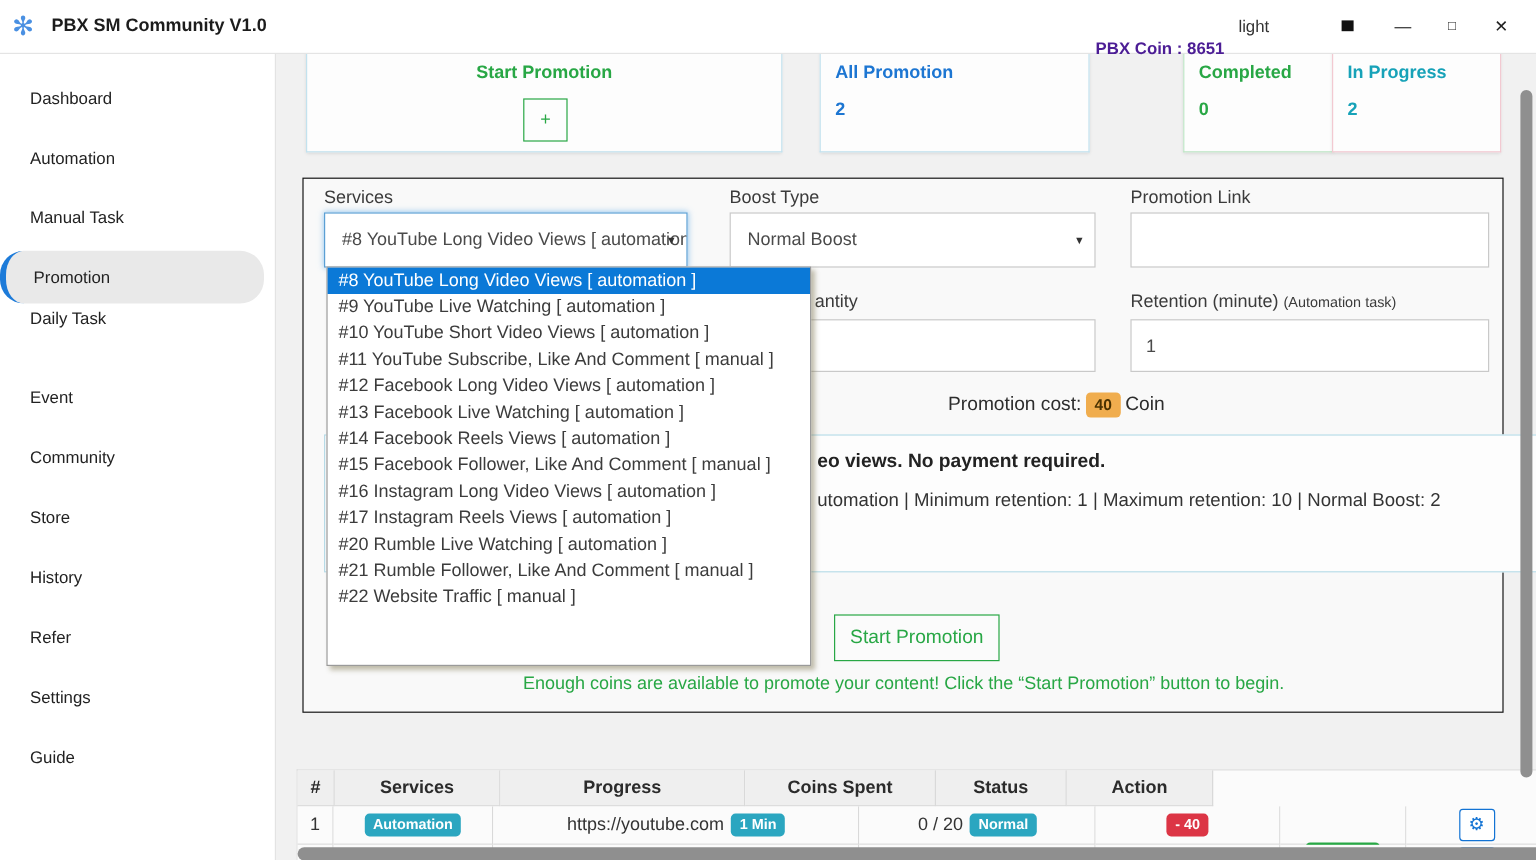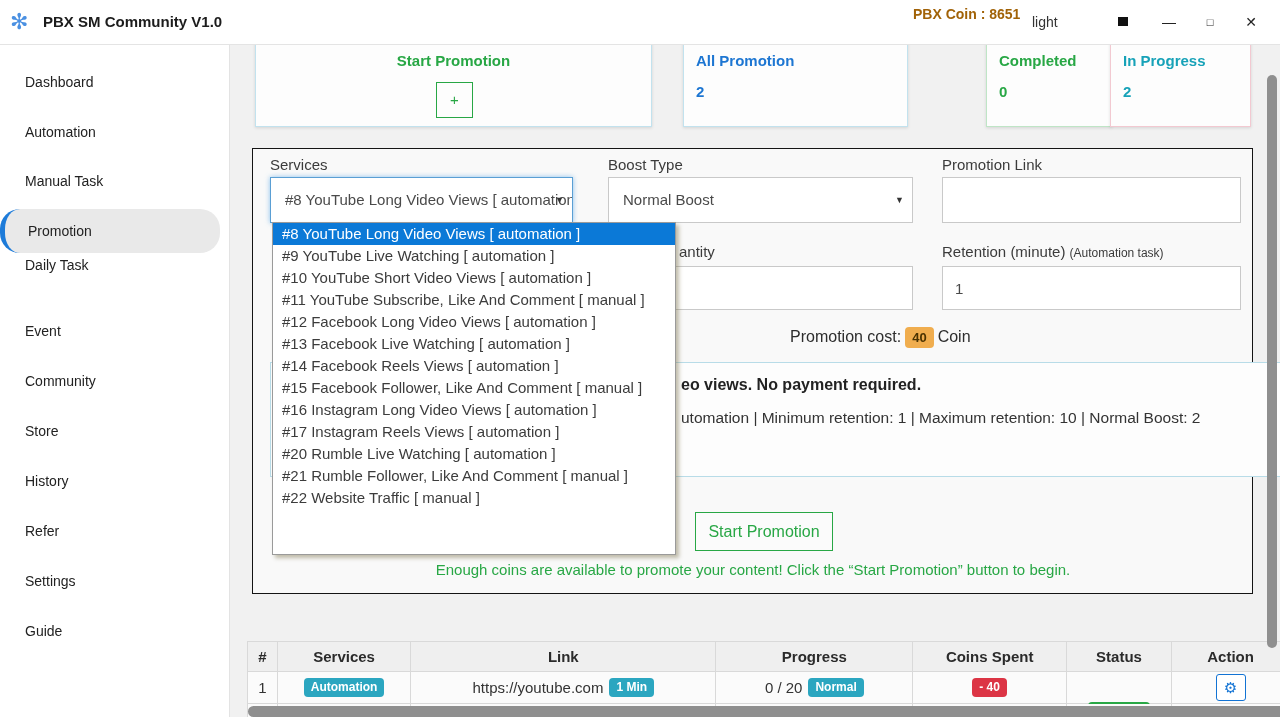--- a/index.html
+++ b/index.html
@@ -3,21 +3,21 @@
 <meta charset="utf-8">
 <style>
   * { margin:0; padding:0; box-sizing:border-box; }
   html,body { width:1280px; height:717px; overflow:hidden; font-family:"Liberation Sans", sans-serif; background:#f1f1f1; }
   #app { position:relative; width:1280px; height:717px; background:#f1f1f1; overflow:hidden; }
 
   
   .topbar { position:absolute; left:0; top:0; width:1280px; height:45px; background:#ffffff; border-bottom:1px solid #e4e4e4; z-index:40; }
   .logo { position:absolute; left:10px; top:8px; font-size:22px; color:#4a90e2; line-height:28px; }
   .app-title { position:absolute; left:43px; top:13px; font-size:15px; font-weight:bold; color:#1c1c1c; }
-  .coin-text { position:absolute; left:913px; top:6px; font-size:14px; font-weight:bold; color:#a16207; }
+  .coin-text { position:absolute; left:913px; top:32px; font-size:14px; font-weight:bold; color:#4c1d95; }
   .theme-text { position:absolute; left:1032px; top:14px; font-size:14px; color:#333; }
   .black-square { position:absolute; left:1118px; top:17px; width:10px; height:9px; background:#111; }
   .win-btn { position:absolute; top:8px; width:34px; height:28px; text-align:center; line-height:28px; color:#222; font-size:14px; cursor:default; }
   .btn-min { left:1152px; } .btn-max { left:1193px; font-size:11px; } .btn-close { left:1234px; }
 
   
   .sidebar { position:absolute; left:0; top:45px; width:230px; height:672px; background:#ffffff; border-right:1px solid #e3e3e3; z-index:30; }
   .side-item { position:absolute; left:0; width:220px; height:44px; line-height:44px; padding-left:25px; font-size:14px; color:#222; cursor:default; }
   .side-item.active { background:#e9e9e9; border-left:5px solid #1d7bd9; padding-left:23px;border-radius:20px; }
 
@@ -177,21 +177,20 @@
     <div class="dd-item">#20 Rumble Live Watching [ automation ]</div>
     <div class="dd-item">#21 Rumble Follower, Like And Comment [ manual ]</div>
     <div class="dd-item">#22 Website Traffic [ manual ]</div>
   </div>
 
   <div class="tablewrap">
     <div class="tbl">
       <div class="trow thead">
         <div class="tcell c0">#</div>
         <div class="tcell c1">Services</div>
-        <div class="tcell c2">Link</div>
         <div class="tcell c3">Progress</div>
         <div class="tcell c4">Coins Spent</div>
         <div class="tcell c5">Status</div>
         <div class="tcell c6">Action</div>
       </div>
       <div class="trow tbody">
         <div class="tcell c0">1</div>
         <div class="tcell c1">
             <span class="badge b-teal">Automation</span>
           </div>

